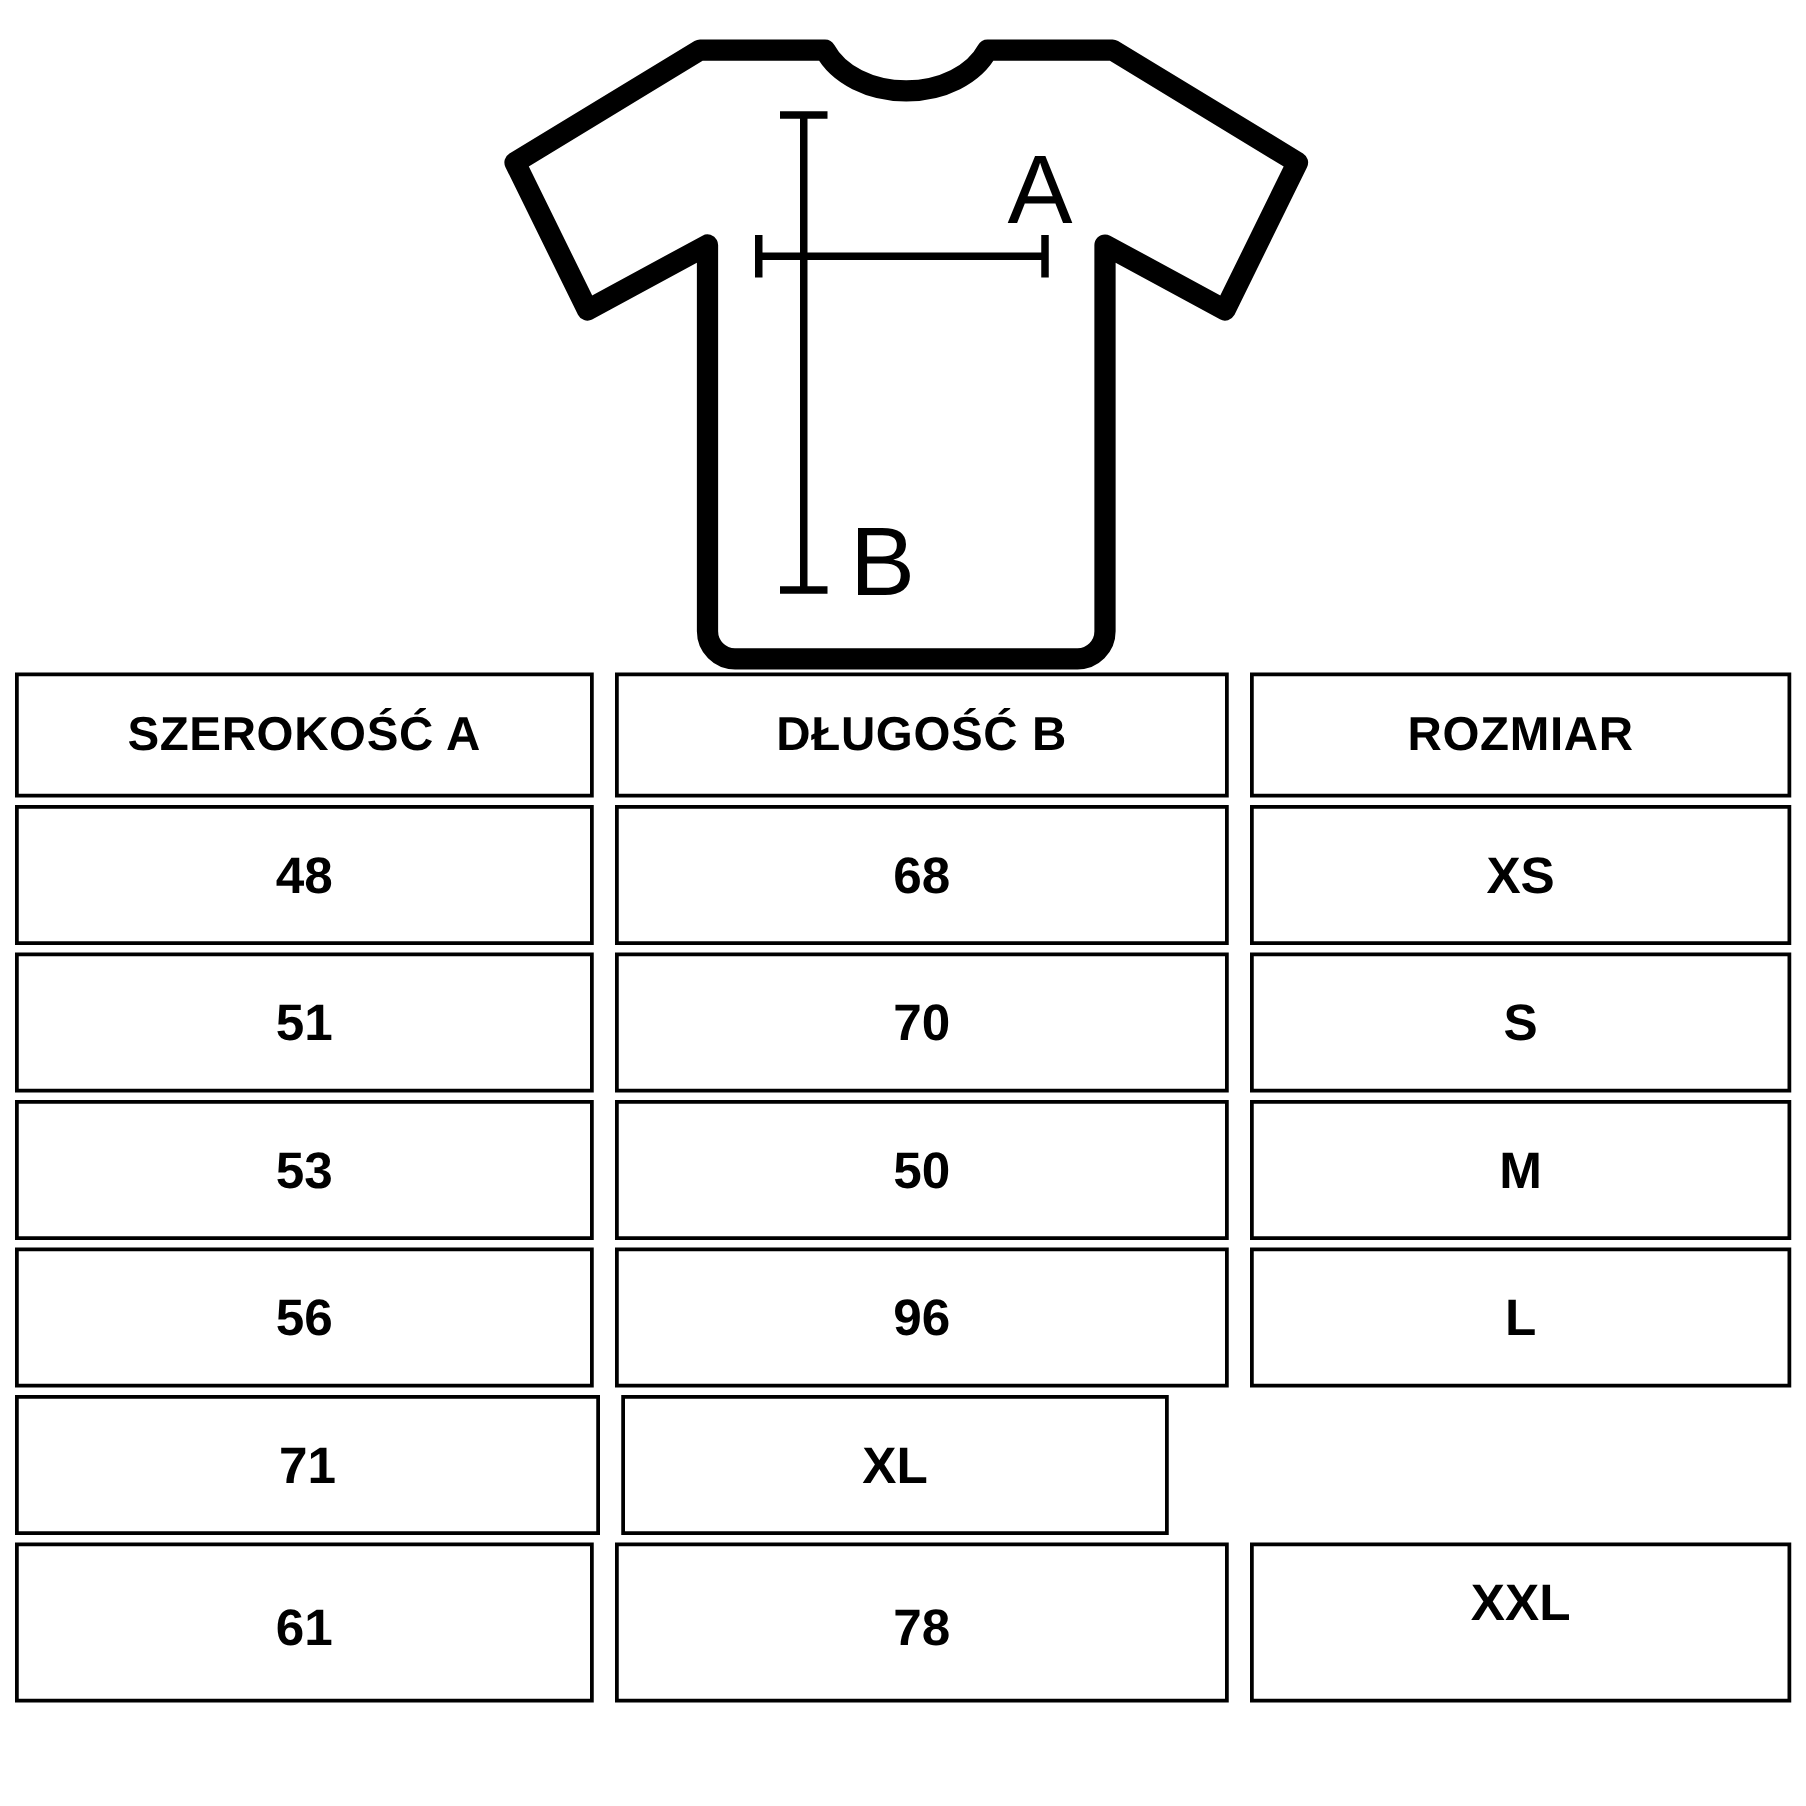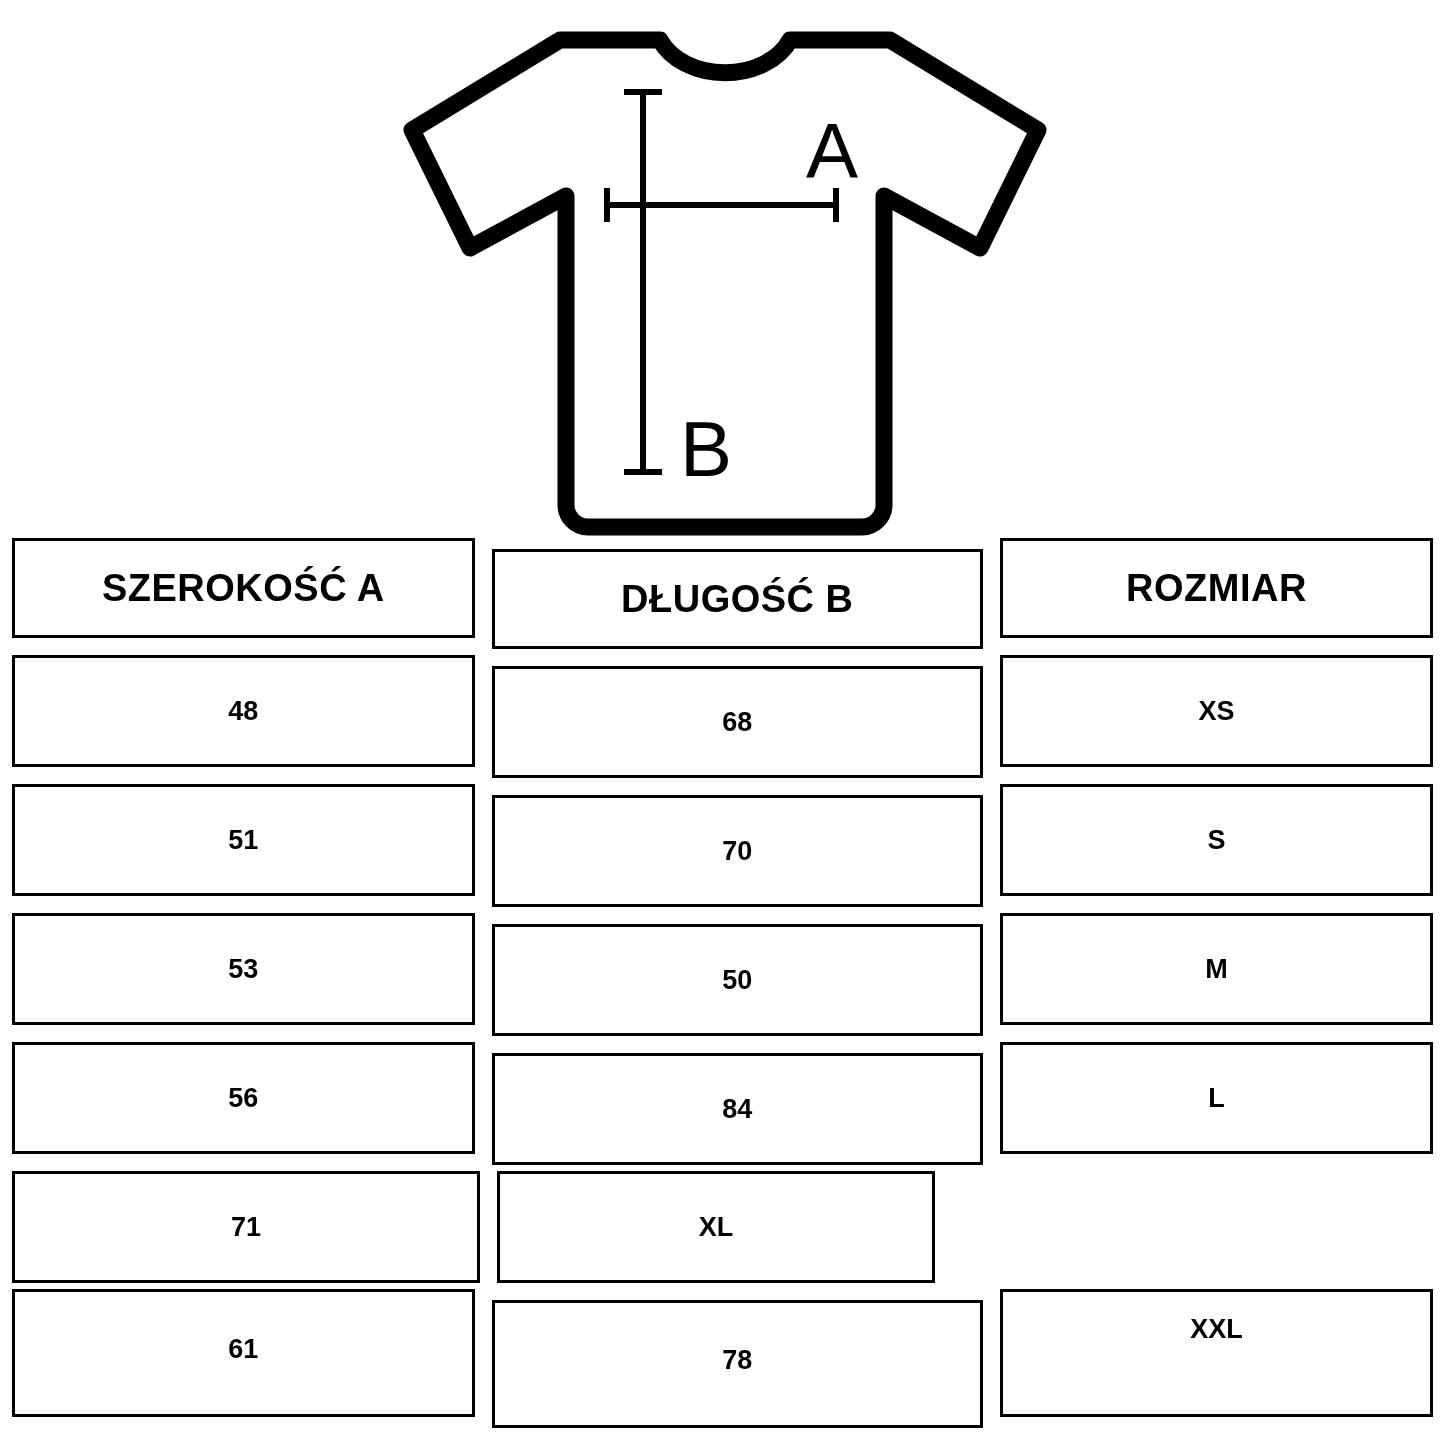--- a/index.html
+++ b/index.html
@@ -55,31 +55,31 @@
   .cell {
     border: 3px solid #000000;
     box-sizing: border-box;
     display: flex;
     align-items: center;
     justify-content: center;
     font-weight: bold;
     background: #ffffff;
   }
   .col-a { width: 468px; }
-  .col-b { width: 497px; margin-top: 11px; }
+  .col-b { width: 497px; }
   .col-c { width: 438px; }
 
   .header-row .cell {
     height: 100px;
     font-size: 38px;
     letter-spacing: 0.5px;
   }
   .data-row .cell {
     height: 112px;
-    font-size: 27px;
+    font-size: 41px;
   }
   .data-row.last .cell {
     height: 128px;
     align-items: flex-start;
     padding-top: 22px;
   }
   .data-row.last .cell.col-a,
   .data-row.last .cell.col-b {
     align-items: flex-start;
     padding-top: 42px;
@@ -148,21 +148,21 @@
     </div>
 
     <div class="table-row data-row">
       <div class="cell col-a">53</div>
       <div class="cell col-b">50</div>
       <div class="cell col-c">M</div>
     </div>
 
     <div class="table-row data-row">
       <div class="cell col-a">56</div>
-      <div class="cell col-b">84</div>
+      <div class="cell col-b">96</div>
       <div class="cell col-c">L</div>
     </div>
 
     <div class="table-row data-row">
       <div class="cell col-a">71</div>
       <div class="cell col-c">XL</div>
     </div>
 
     <div class="table-row data-row last">
       <div class="cell col-a">61</div>

